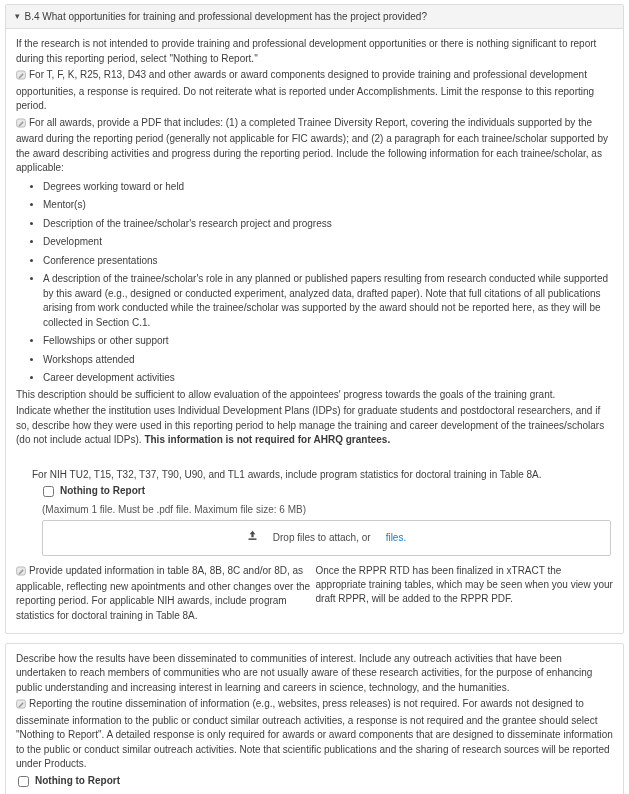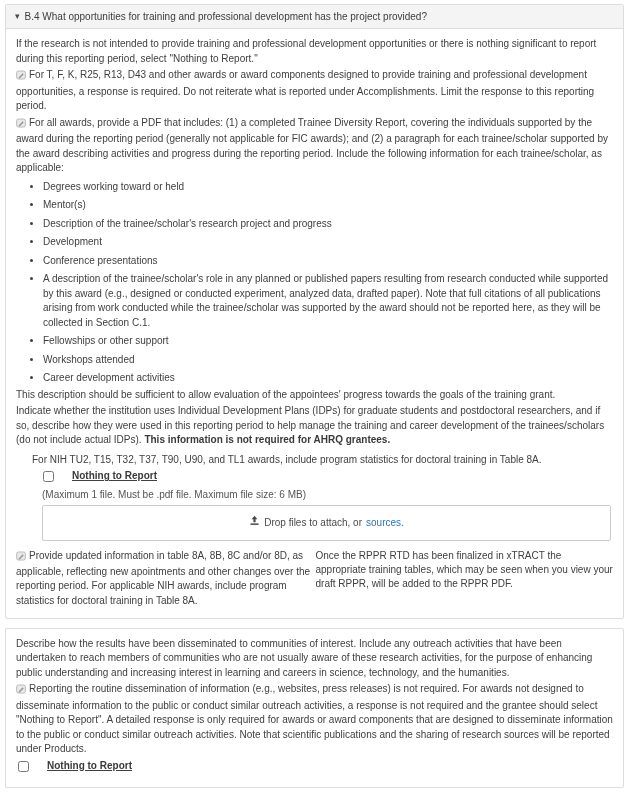--- a/index.html
+++ b/index.html
@@ -20,36 +20,36 @@
     cursor:pointer;
   }
   .caret{display:inline-block;color:#4a4a4a;font-size:9px;margin-right:5px;vertical-align:1px;}
   .panel-b{padding:8px 10px 10px 10px;line-height:1.45;}
   p{margin:0 0 2px 0;}
   .note-icon{display:inline-block;vertical-align:-2px;margin-right:3px;}
   ul{margin:1px 0 2px 12px;padding-left:15px;}
   li{margin:4px 0 1px 0;}
   .b{font-weight:bold;color:#3a3a3a;}
   a.lnk{color:#2a76b8;text-decoration:none;cursor:pointer;}
-  .chk-row{margin:2px 0 4px 27px;display:flex;align-items:center;gap:18px;text-decoration:underline;}
+  .chk-row{margin:2px 0 4px 27px;display:flex;align-items:center;gap:6px;}
   .chk-row.flush{margin-left:2px;}
   .chk-row input{width:11px;height:11px;margin:0;}
   .upload-label{margin-left:20px;font-weight:bold;color:#3a3a3a;}
   .upload-hint{margin-left:26px;color:#555;margin-top:2px;}
   .dropzone{
     margin:3px 2px 8px 26px;
     border:1px solid #ccc;
     border-radius:2px;
     height:34px;
-    display:flex;align-items:center;justify-content:center;gap:4px;
+    display:flex;align-items:center;justify-content:center;gap:15px;
     color:#4a4a4a;background:#fff;
   }
   .foot-cols{display:flex;gap:2px;margin-top:2px;}
   .foot-cols > div{flex:1;line-height:1.42;}
-  .sp{margin-top:5px;padding-left:16px;}
+  .sp{margin-top:20px;padding-left:16px;}
 </style>
 </head>
 <body>
 
 <div class="page">
 
   <div class="panel">
     <div class="panel-h">
       <span class="caret">▾</span><span>B.4 What opportunities for training and professional development has the project provided?</span>
     </div>
@@ -81,21 +81,21 @@
         <input type="checkbox" style="">
         <span class="b">Nothing to Report</span>
       </div>
       <div class="upload-hint">(Maximum 1 file. Must be .pdf file. Maximum file size: 6 MB)</div>
       <div class="dropzone">
         <span><svg width="11" height="11" viewBox="0 0 16 16" fill="#4a4a4a">
               <path d="M8 1 L12.2 6.2 H9.6 V10.5 H6.4 V6.2 H3.8 Z"></path>
               <rect x="2.2" y="12.2" width="11.6" height="2.2"></rect>
             </svg></span>
         <span>Drop files to attach, or</span>
-        <a class="lnk">sources.</a>
+        <a class="lnk">files.</a>
       </div>
       <div class="foot-cols">
         <div><span class="note-icon"><svg width="10" height="10" viewBox="0 0 16 16">
                 <rect x="1" y="1.5" width="14" height="13" rx="3" fill="#e9e9e9" stroke="#9a9a9a"></rect>
                 <path d="M4.5 11.5 L10.5 5.2 l1.8 1.8 L6.3 13.3 4.2 13.8z" fill="#9a9a9a"></path>
               </svg></span><span>Provide updated information in table 8A, 8B, 8C and/or 8D, as applicable, reflecting new apointments and other changes over the reporting period. For applicable NIH awards, include program statistics for doctoral training in Table 8A.</span></div>
         <div>Once the RPPR RTD has been finalized in xTRACT the appropriate training tables, which may be seen when you view your draft RPPR, will be added to the RPPR PDF.</div>
       </div>
     </div>
   </div>

